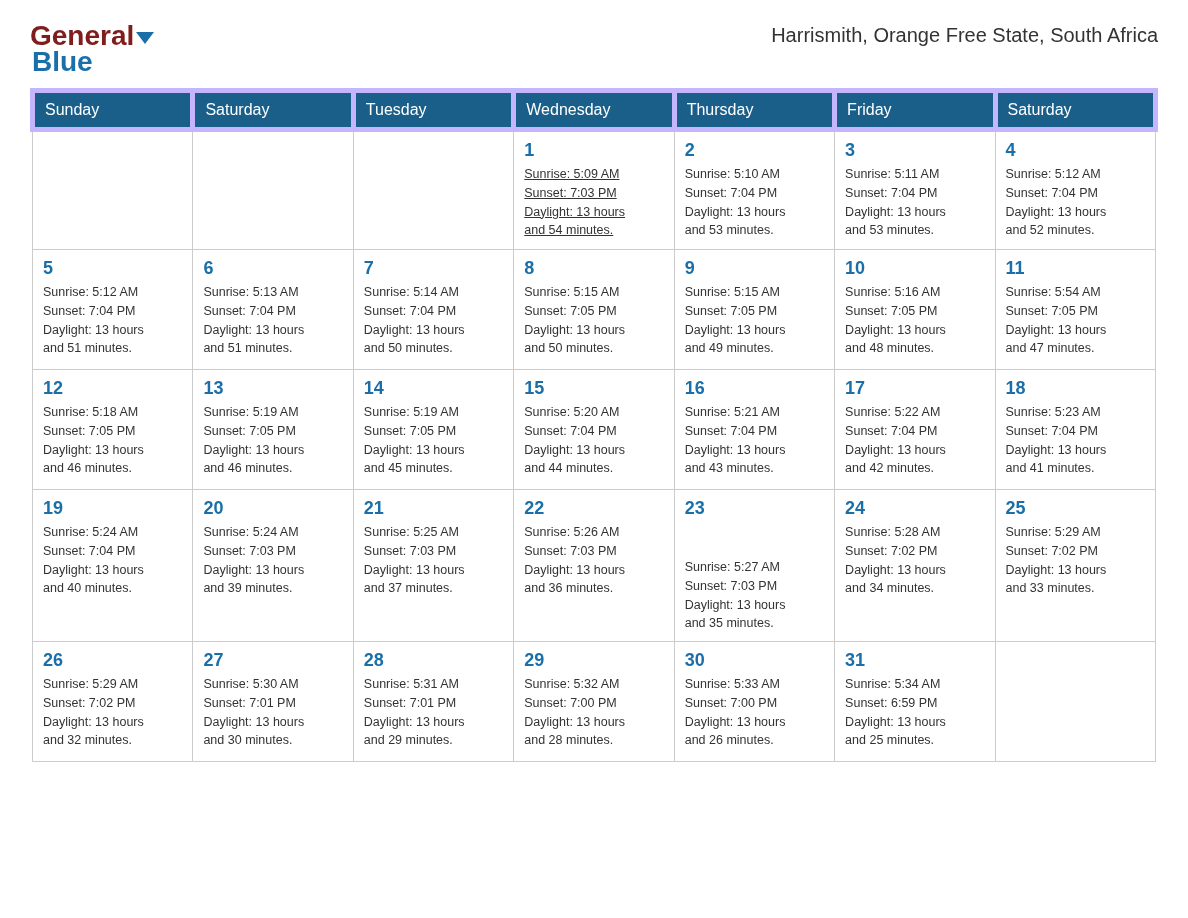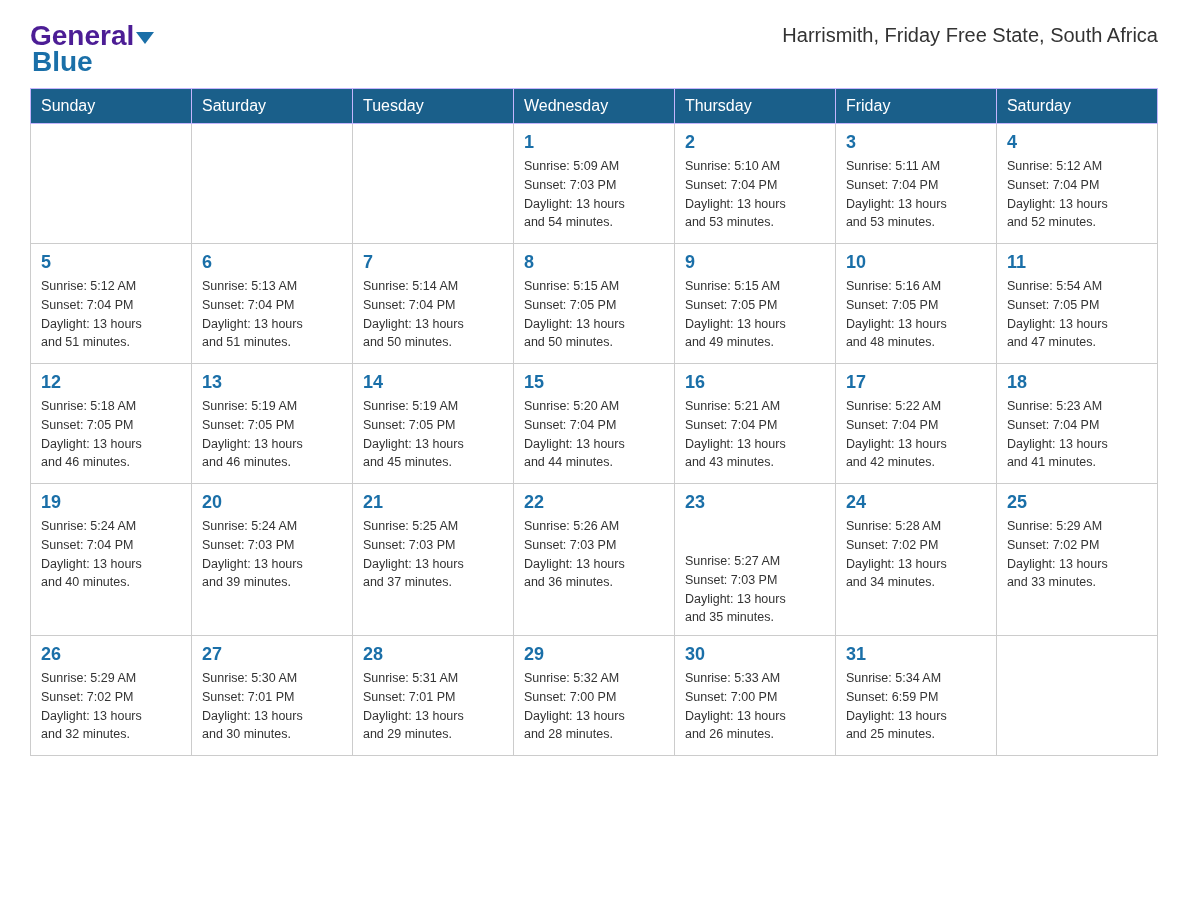--- a/index.html
+++ b/index.html
@@ -36,21 +36,21 @@
       border-collapse: collapse;
       margin-top: 10px;
     }
     .calendar th {
       background-color: #1a5f8a;
       color: #fff;
       padding: 8px 10px;
       text-align: left;
       font-size: 16px;
       font-weight: normal;
-      border: 1px solid #c4b5fd;
+      border: 5px solid #c4b5fd;
     }
     .calendar td {
       border: 1px solid #ccc;
       vertical-align: top;
       padding: 8px 10px;
       width: 14.285%;
       min-height: 110px;
       height: 120px;
     }
     .day-number {
@@ -70,21 +70,21 @@
     }
     .logo-container {
       display: flex;
       flex-direction: column;
     }
     .logo-row1 {
       display: flex;
       align-items: center;
       font-size: 28px;
       font-weight: bold;
-      color: #4c1d95;
+      color: #7f1d1d;
     }
     .logo-row2 {
       color: #1a6fa8;
       font-size: 28px;
       font-weight: bold;
       margin-top: -6px;
       margin-left: 2px;
     }
     .triangle-icon {
       width: 0;
@@ -103,21 +103,21 @@
 
 <div class="header-area">
   <div class="logo-container">
     <div class="logo-row1">
       <span>General</span>
       <span class="triangle-icon"></span>
     </div>
     <div class="logo-row2">Blue</div>
   </div>
   <div class="title-area">
-    <div class="location-title">Harrismith, Friday Free State, South Africa</div>
+    <div class="location-title">Harrismith, Orange Free State, South Africa</div>
   </div>
 </div>
 
 <table class="calendar">
   <thead>
     <tr>
     <th>Sunday</th>
         <th>Saturday</th>
         <th>Tuesday</th>
         <th>Wednesday</th>
@@ -126,21 +126,21 @@
         <th>Saturday</th>
       </tr>
   </thead>
   <tbody id="calendar-body">
   <tr>
         <td class="empty-cell"></td>
         <td class="empty-cell"></td>
         <td class="empty-cell"></td>
         <td>
           <span class="day-number">1</span>
-          <div class="day-info" style="white-space: pre-line;">Sunrise: 5:09 AM
+          <div class="day-info" style="white-space: pre-line; text-decoration: underline;">Sunrise: 5:09 AM
 Sunset: 7:03 PM
 Daylight: 13 hours
 and 54 minutes.</div>
         </td>
         <td>
           <span class="day-number">2</span>
           <div class="day-info" style="white-space: pre-line;">Sunrise: 5:10 AM
 Sunset: 7:04 PM
 Daylight: 13 hours
 and 53 minutes.</div>

